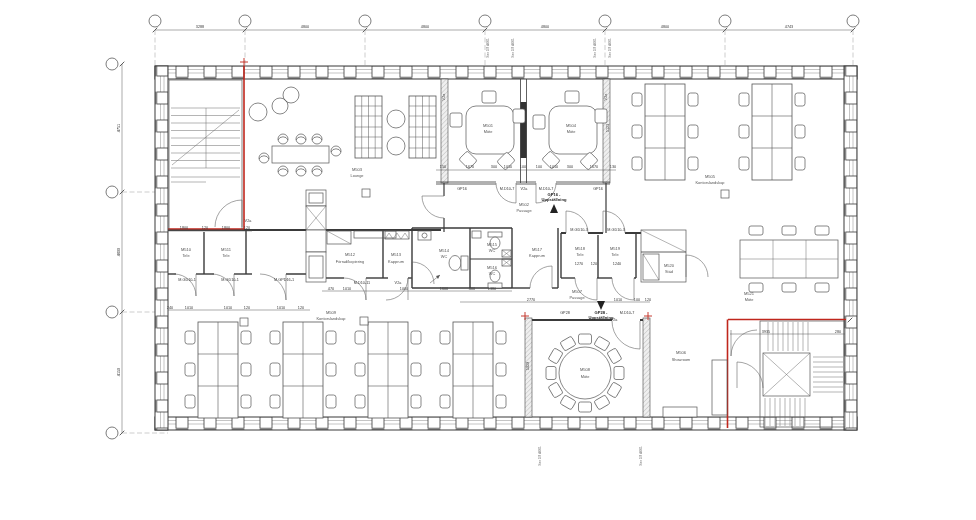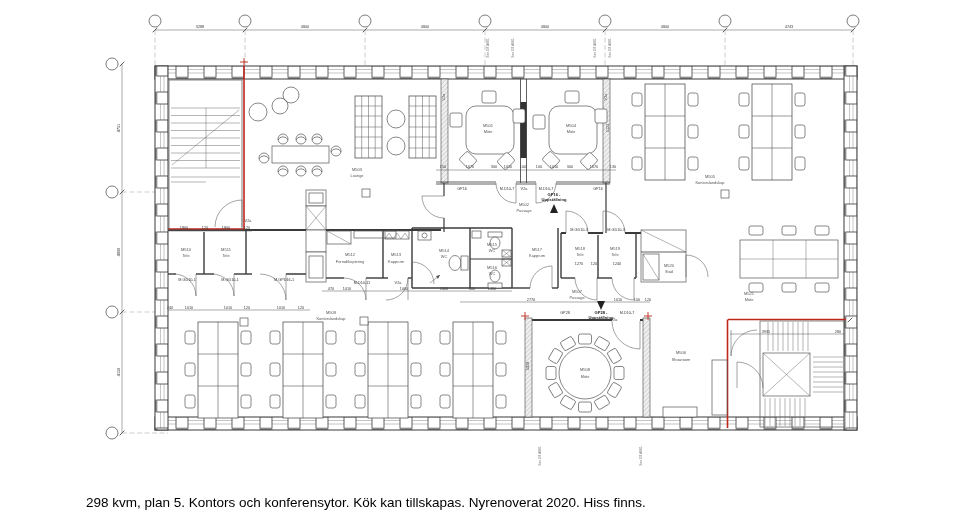--- a/index.html
+++ b/index.html
@@ -589,14 +589,13 @@
   <g>
     <text class="blab" x="554" y="196">GP16 -</text>
     <text class="blab" x="554" y="201">Uppställning</text>
     <path d="M554,204 l-4,9 h8 z" fill="#222"></path>
     <path d="M601,301 l-4,-0 l4,9 l4,-9 z" fill="#222"></path>
     <text class="blab" x="601" y="314">GP28 -</text>
     <text class="blab" x="601" y="319">Uppställning</text>
   </g>
 </svg>
 
-<div class="caption">298 kvm, plan 5. Kontors och konferensytor. Kök kan tillskapas. Nyrenoverat 2020. Hiss finns.</div>
 </div>
 
 </body></html>

